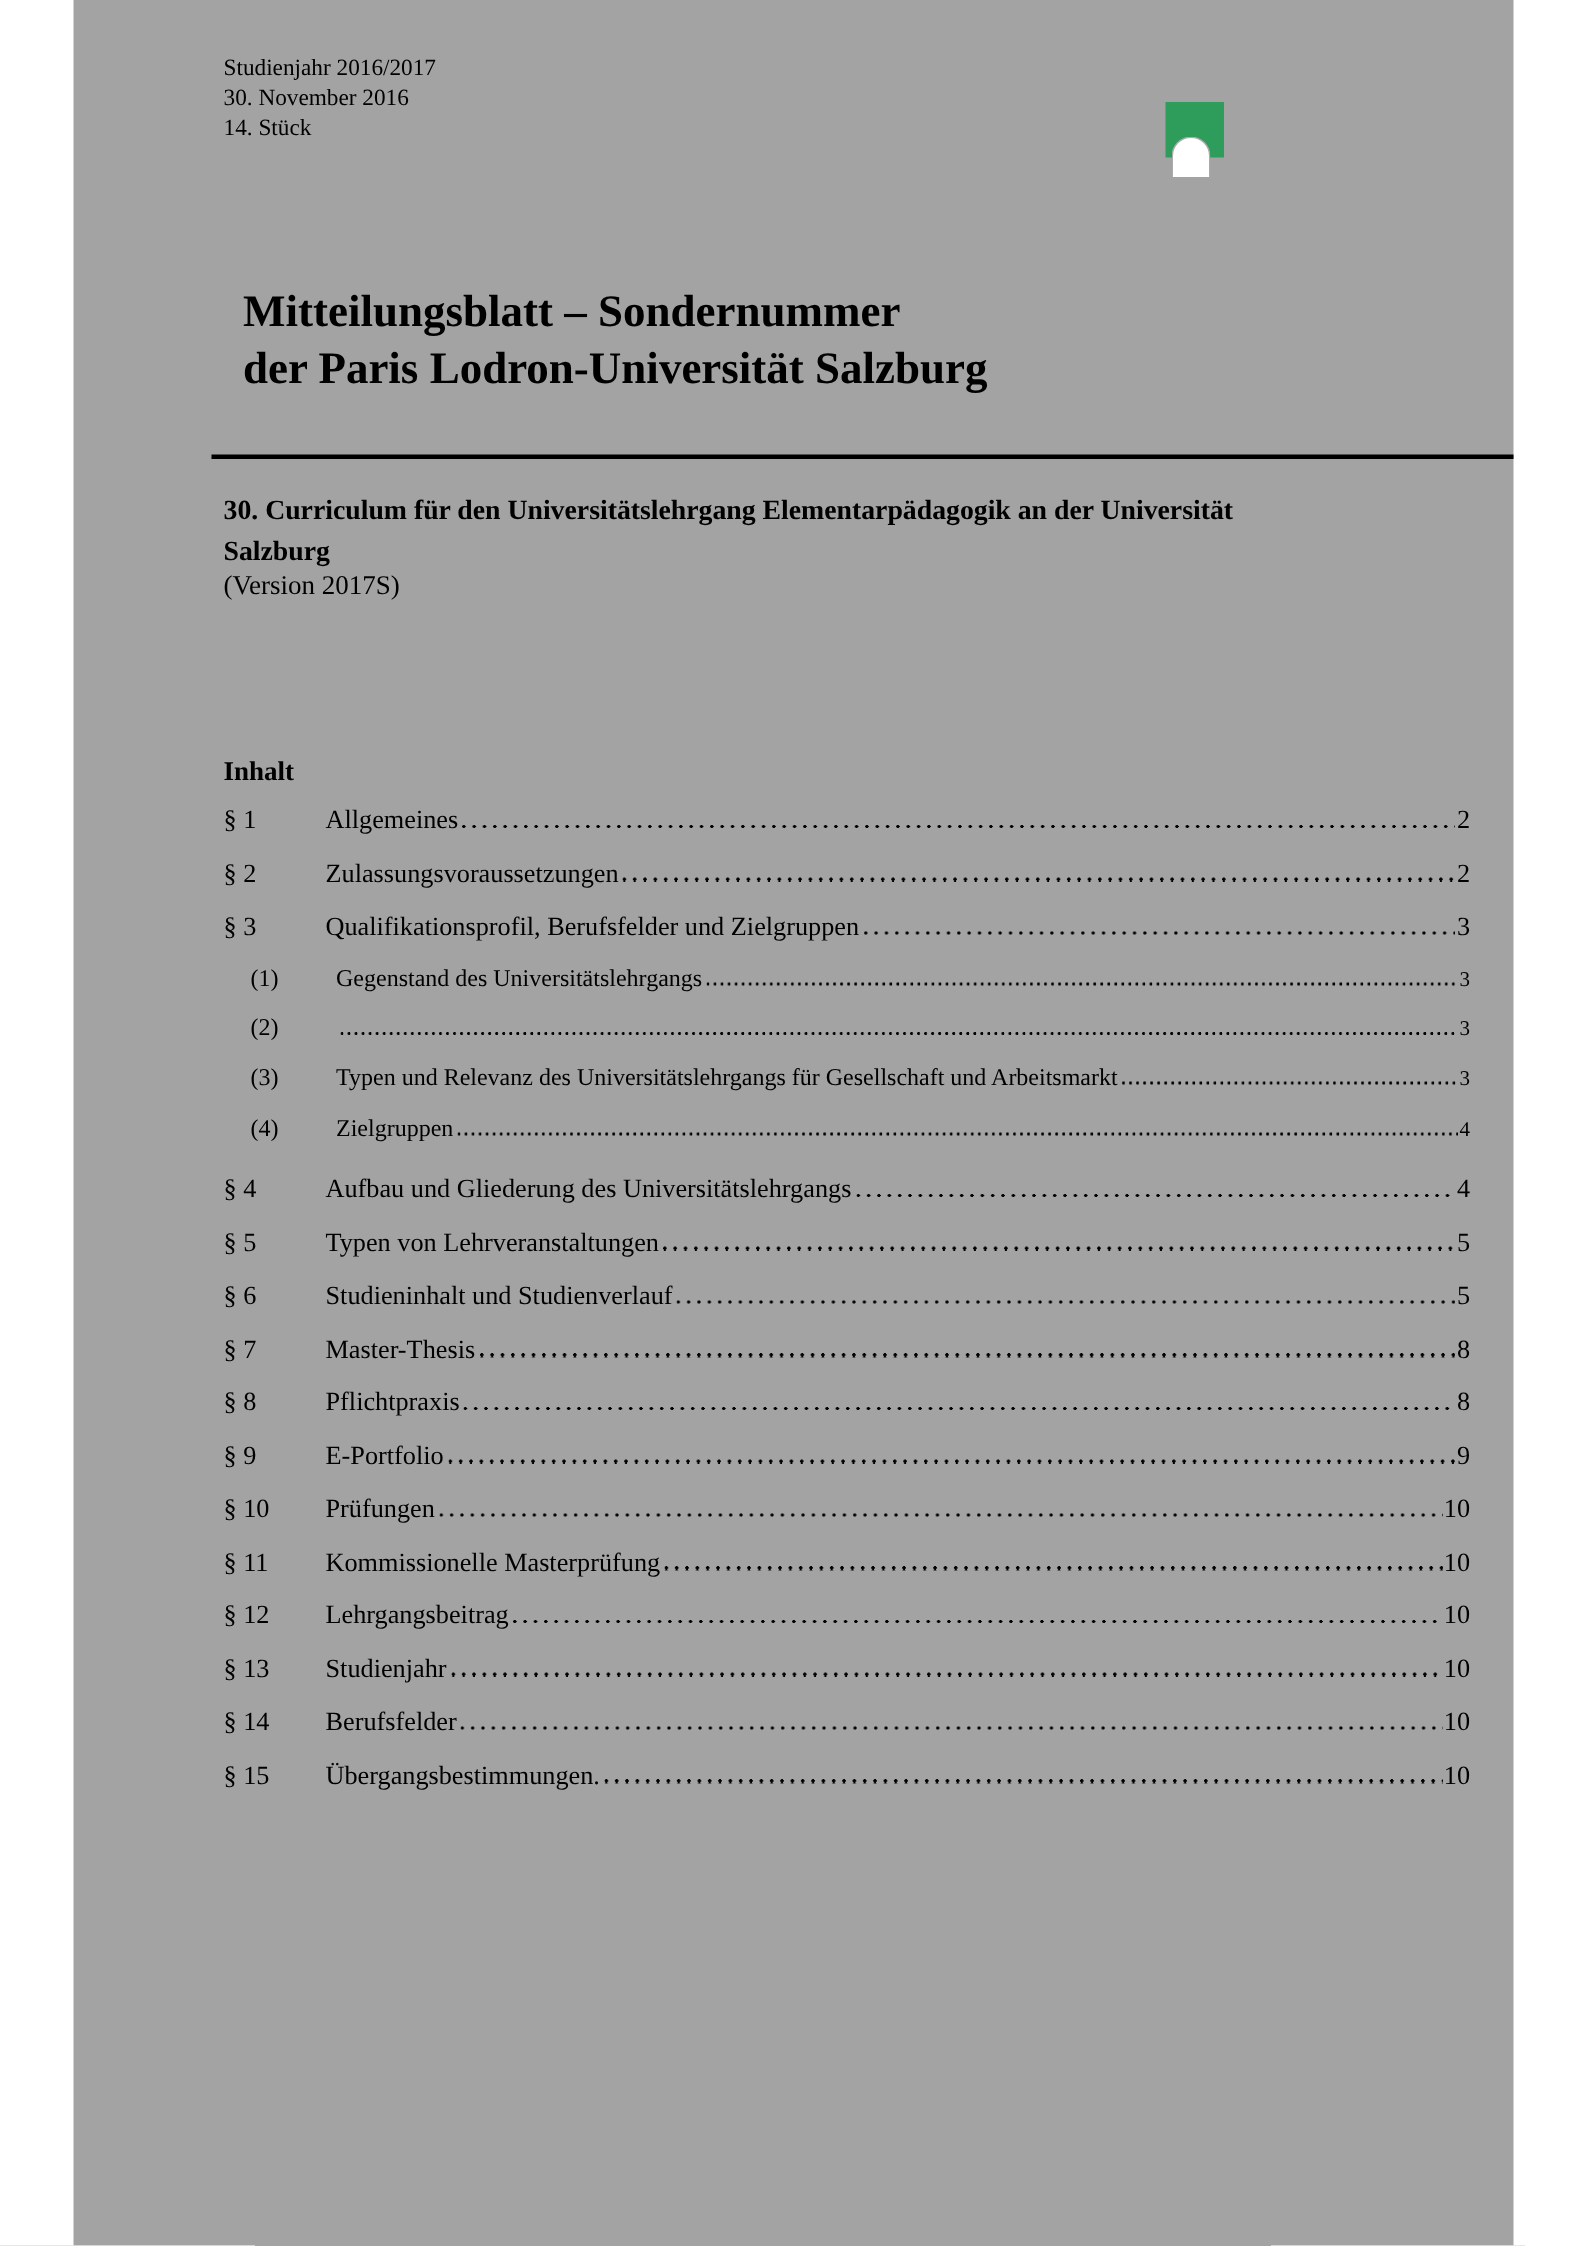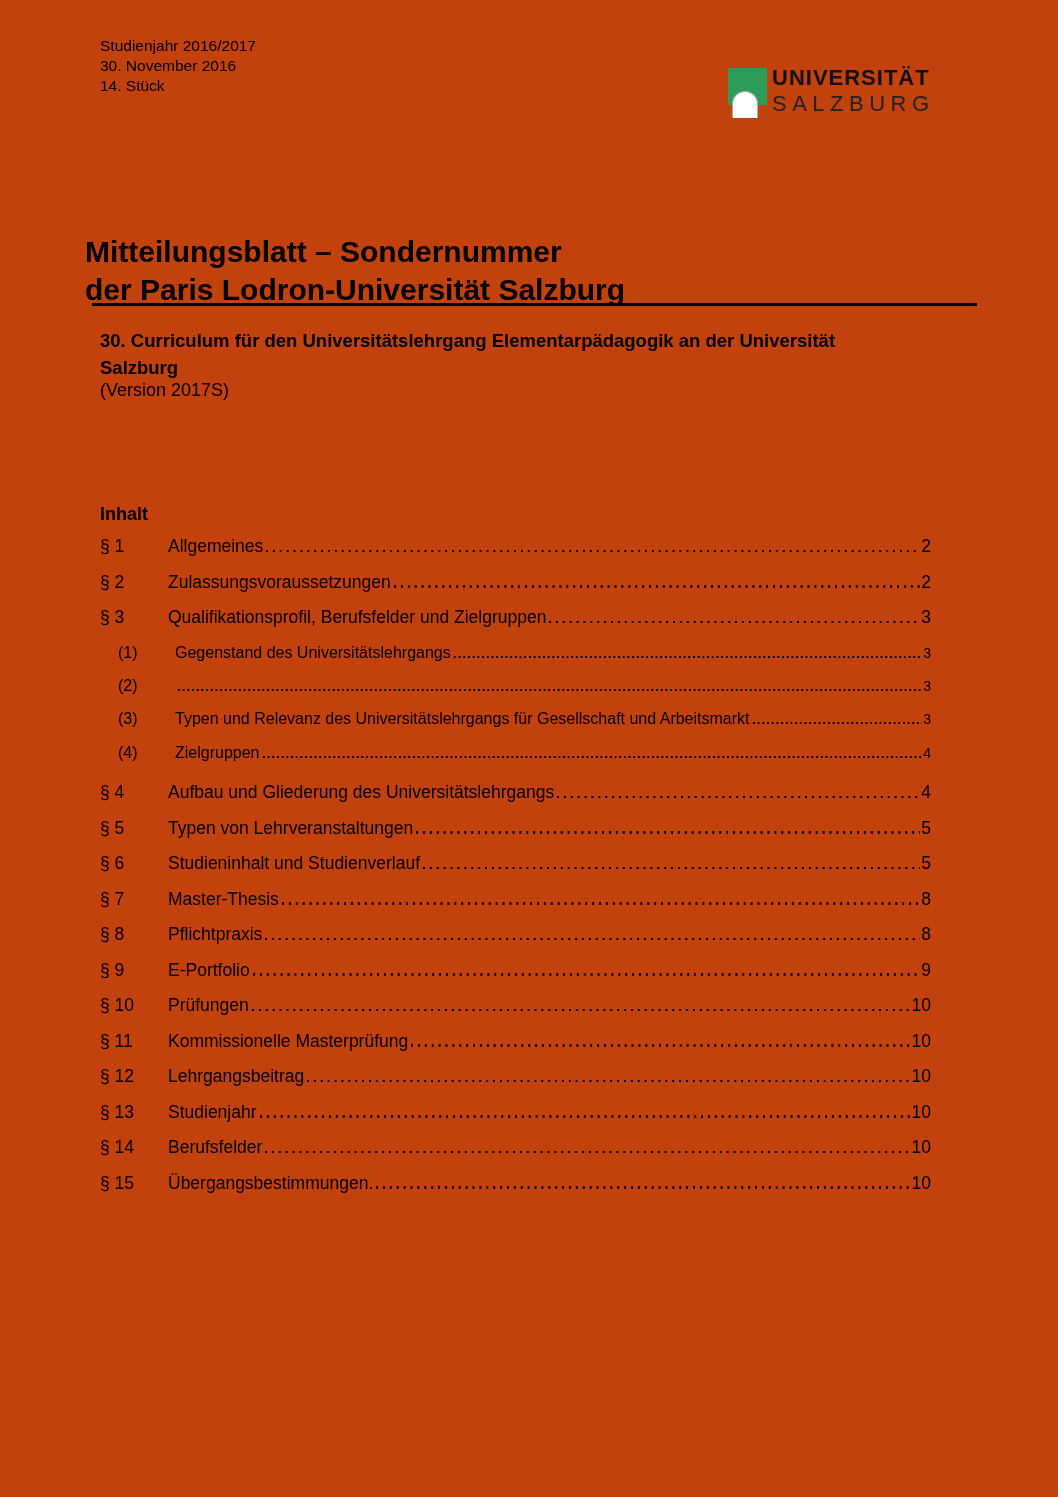--- a/index.html
+++ b/index.html
@@ -1,37 +1,37 @@
 <!DOCTYPE html>
 <html lang="de"><head>
 <meta charset="utf-8">
 <style>
   html,body { margin:0; padding:0; background:#ffffff; }
   .page {
-    position:relative; width:1058px; height:1497px; background:#c2410c;
-    font-family:Liberation Sans, sans-serif; color:#000; overflow:hidden;
+    position:relative; width:960px; height:1497px; background:#a3a3a3;
+    font-family:Liberation Serif, serif; color:#000; overflow:hidden;
     margin:0 auto;
   }
 
   
   .meta { position:absolute; left:100px; top:36px; font-size:15.5px; line-height:19.8px; }
 
   
   .logo-mark { position:absolute; left:728px; top:68px; width:39px; height:37px; background:#2E9D5C; }
   .logo-arch {
     position:absolute; left:4px; top:23px; width:26px; height:27px;
     background:#ffffff; border:1px solid #ababab; border-bottom:none;
     border-radius:13px 13px 0 0; box-sizing:border-box;
   }
   .logo-text { position:absolute; left:772px; top:66px; white-space:nowrap; }
   .logo-line1 { font-size:22px; font-weight:bold; letter-spacing:1px; line-height:24px; color:#111; }
   .logo-line2 { font-size:22px; font-weight:400; letter-spacing:5.5px; line-height:24px; margin-top:2px; color:#222; }
 
   
-  .doc-title { position:absolute; left:85px; top:189px; font-size:30px; font-weight:bold; line-height:37.5px;margin-top:44px; }
+  .doc-title { position:absolute; left:113px; top:189px; font-size:30px; font-weight:bold; line-height:37.5px; }
 
   
   .rule { position:absolute; left:92px; top:303px; width:885px; height:2.6px; background:#000; }
 
   
   .section-heading { position:absolute; left:100px; top:328px; font-size:18.5px; font-weight:bold; line-height:26.5px; }
   .version { position:absolute; left:100px; top:379px; font-size:18px; line-height:22px; }
 
   
   .toc-heading { position:absolute; left:100px; top:503px; font-size:18px; font-weight:bold; line-height:22px; }
@@ -63,24 +63,20 @@
 
   <div class="meta">
     <div>Studienjahr 2016/2017</div>
     <div>30. November 2016</div>
     <div>14. Stück</div>
   </div>
 
   <div class="logo-mark" style="background: rgb(46, 157, 92);">
     <div class="logo-arch"></div>
   </div>
-  <div class="logo-text">
-    <div class="logo-line1">UNIVERSITÄT</div>
-    <div class="logo-line2">SALZBURG</div>
-  </div>
 
   <div class="doc-title">
     <div>Mitteilungsblatt – Sondernummer</div>
     <div>der Paris Lodron-Universität Salzburg</div>
   </div>
 
   <div class="rule"></div>
 
   <div class="section-heading">
     <div>30. Curriculum für den Universitätslehrgang Elementarpädagogik an der Universität</div>

